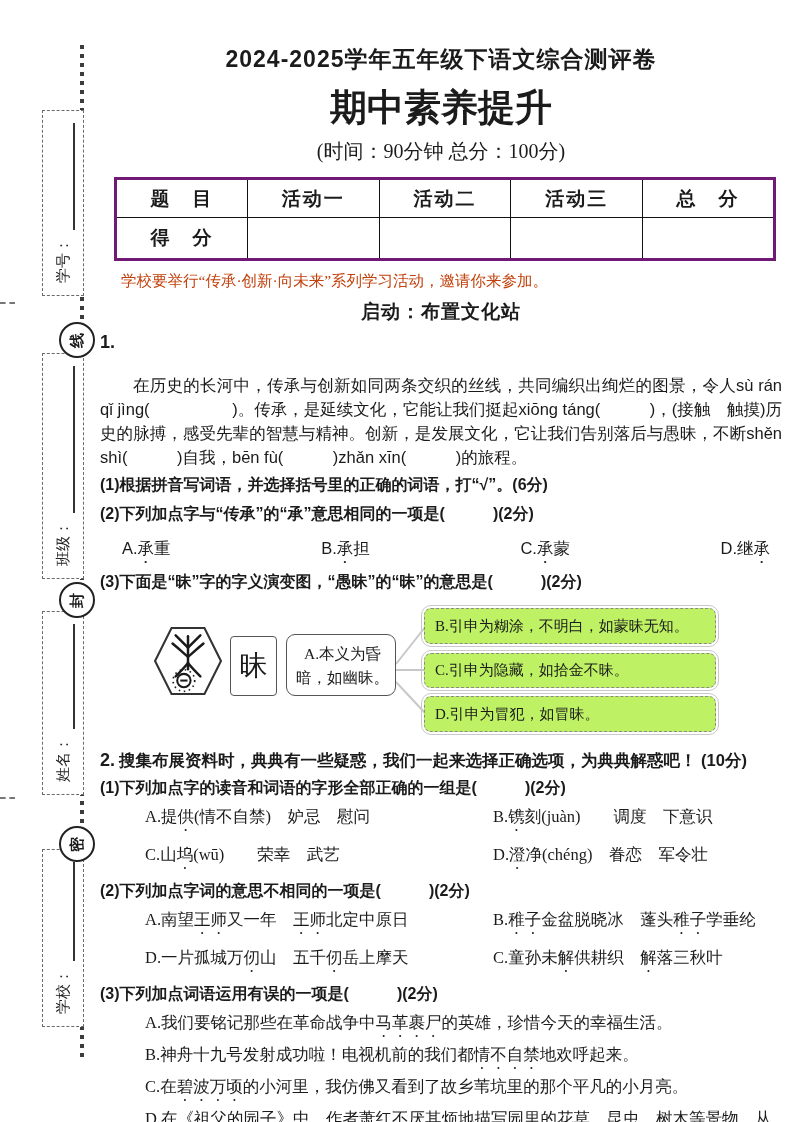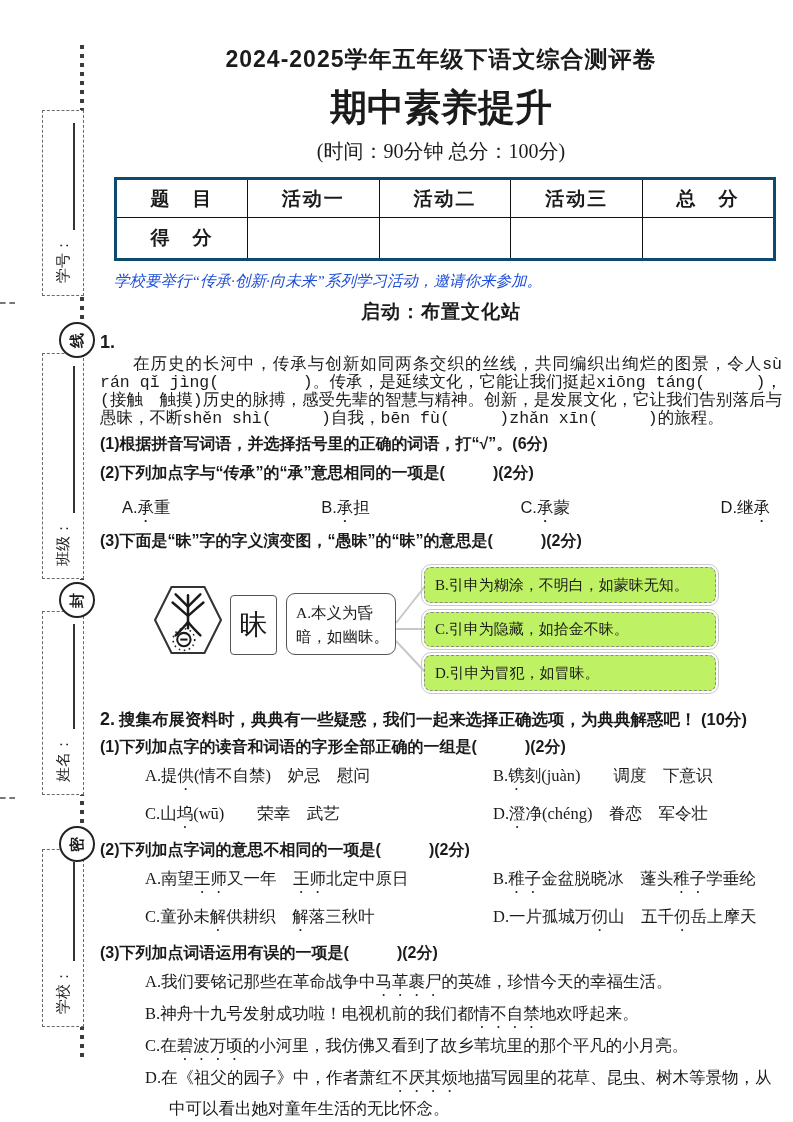--- a/index.html
+++ b/index.html
@@ -27,33 +27,33 @@
   .s1{top:322px;} .s2{top:582px;} .s3{top:826px;}
 
   
   .main{position:absolute;left:100px;top:36px;width:682px;}
   .title{font-size:23px;font-weight:bold;text-align:center;letter-spacing:1px;line-height:46px;}
   .subtitle{font-size:37px;font-weight:bold;text-align:center;line-height:52px;}
   .meta{font-size:20px;text-align:center;font-family:"Liberation Serif",serif;margin-top:4px;}
 
   table.score{border-collapse:collapse;width:662px;margin:12px auto 0 14px;}
   table.score td{border:1.5px solid #111;text-align:center;font-size:19px;width:20%;}
-  table.score{border:3px solid #0c4a6e;}
+  table.score{border:3px solid #701a75;}
   td.hd{font-weight:bold;letter-spacing:2px;height:35px;}
   td.blank{height:38px;}
 
-  .intro{font-family:"Liberation Serif",serif;font-size:15.5px;margin:10px 0 0 14px;color:#1d4ed8;font-style:italic;}
+  .intro{font-family:"Liberation Serif",serif;font-size:15.5px;margin:10px 0 0 21px;color:#c2410c;}
   .sec-head{font-size:19px;font-weight:bold;text-align:center;margin-top:7px;letter-spacing:1px;}
 
   .qline{display:flex;margin-top:7px;align-items:baseline;}
   .qnum{font-weight:bold;font-size:18px;margin-right:4px;}
   .qstem{font-weight:bold;font-size:16.5px;line-height:24px;}
 
-  .passage{font-family:Liberation Mono, monospace;font-size:16.5px;line-height:18px;
-           text-indent:2em;text-align:justify;margin-top:3px;color:#1a1a1a;}
+  .passage{font-family:Liberation Sans, sans-serif;font-size:16.5px;line-height:24px;
+           text-indent:2em;text-align:justify;margin-top:20px;color:#1a1a1a;}
   .sub{font-weight:bold;font-size:16px;line-height:26px;margin-top:3px;}
   .opts4{display:flex;justify-content:space-between;padding:2px 12px 0 22px;
          font-family:Liberation Sans, sans-serif;font-size:16.5px;margin-top:9px;}
   .grid2{display:grid;grid-template-columns:348px 1fr;row-gap:7px;padding:3px 0 2px 45px;
          font-family:"Liberation Serif",serif;font-size:16.5px;line-height:25px;}
   .optlines{padding-top:2px;}
   .opt-line{margin-left:69px;text-indent:-24px;font-family:"Liberation Serif",serif;
             font-size:16.5px;line-height:25px;margin-top:1px;}
 
   .dot{-webkit-text-emphasis:filled dot;-webkit-text-emphasis-position:under right;
@@ -61,21 +61,21 @@
 
   
   .diagram{position:relative;height:141px;margin-top:5px;}
   .diagram svg.conn{position:absolute;left:0;top:0;}
   .hexwrap{position:absolute;left:54px;top:26px;}
   .charbox{position:absolute;left:130px;top:36px;width:45px;height:58px;border:1.5px solid #555;
            border-radius:4px;background:#fff;display:flex;align-items:center;justify-content:center;
            font-family:"Liberation Serif",serif;font-size:28px;}
   .origin{position:absolute;left:186px;top:34px;width:110px;height:62px;border:1.5px solid #555;
           border-radius:9px;background:#fff;font-family:"Liberation Serif",serif;font-size:15.5px;
-          line-height:24px;padding:7px 6px 0 9px;box-sizing:border-box;}
+          line-height:24px;padding:7px 6px 0 9px;box-sizing:border-box;text-align:center;}
   .branch{position:absolute;left:324px;width:292px;border:1.5px dashed #8a8a8a;outline:1px solid #c9c9c9;
           outline-offset:2px;border-radius:7px;background:#bef264;display:flex;align-items:center;
           padding:0 10px;box-sizing:border-box;font-family:"Liberation Serif",serif;font-size:15px;}
   .b1{top:8px;height:36px;} .b2{top:53px;height:35px;} .b3{top:96px;height:36px;}
 </style>
 </head>
 <body>
 
 <div class="page">
 
@@ -193,22 +193,22 @@
       <span><span>A.提</span><span class="dot">供</span><span>(情不自禁)　妒忌　慰问</span></span>
       <span><span>B.</span><span class="dot">镌</span><span>刻(juàn)　　调度　下意识</span></span>
       <span><span>C.山</span><span class="dot">坞</span><span>(wū)　　荣幸　武艺</span></span>
       <span><span>D.</span><span class="dot">澄</span><span>净(chéng)　眷恋　军令壮</span></span>
     </div>
 
     <div class="sub">(2)下列加点字词的意思不相同的一项是(　　　)(2分)</div>
     <div class="grid2">
       <span><span>A.南望</span><span class="dot">王师</span><span>又一年　</span><span class="dot">王师</span><span>北定中原日</span></span>
       <span><span>B.</span><span class="dot">稚子</span><span>金盆脱晓冰　蓬头</span><span class="dot">稚子</span><span>学垂纶</span></span>
+      <span><span>D.一片孤城万</span><span class="dot">仞</span><span>山　五千</span><span class="dot">仞</span><span>岳上摩天</span></span>
       <span><span>C.童孙未</span><span class="dot">解</span><span>供耕织　</span><span class="dot">解</span><span>落三秋叶</span></span>
-      <span><span>D.一片孤城万</span><span class="dot">仞</span><span>山　五千</span><span class="dot">仞</span><span>岳上摩天</span></span>
     </div>
 
     <div class="sub">(3)下列加点词语运用有误的一项是(　　　)(2分)</div>
     <div class="optlines">
       <div class="opt-line"><span>A.我们要铭记那些在革命战争中</span><span class="dot">马革裹尸</span><span>的英雄，珍惜今天的幸福生活。</span></div>
       <div class="opt-line"><span>B.神舟十九号发射成功啦！电视机前的我们都</span><span class="dot">情不自禁</span><span>地欢呼起来。</span></div>
       <div class="opt-line"><span>C.在</span><span class="dot">碧波万顷</span><span>的小河里，我仿佛又看到了故乡苇坑里的那个平凡的小月亮。</span></div>
       <div class="opt-line"><span>D.在《祖父的园子》中，作者萧红</span><span class="dot">不厌其烦</span><span>地描写园里的花草、昆虫、树木等景物，从中可以看出她对童年生活的无比怀念。</span></div>
     </div>
 

